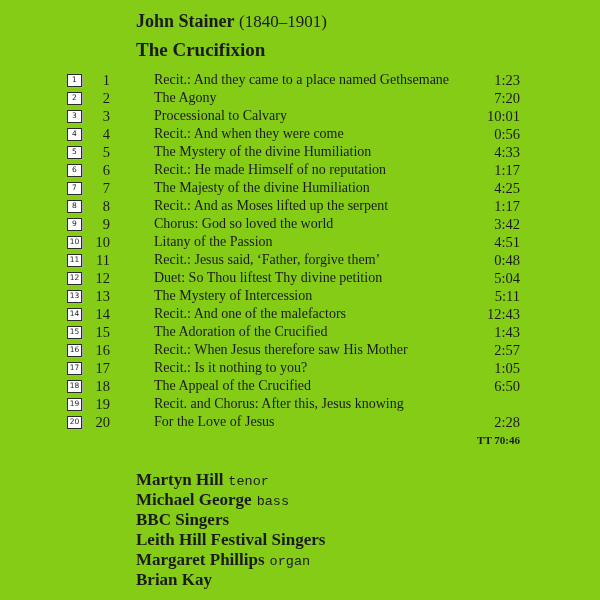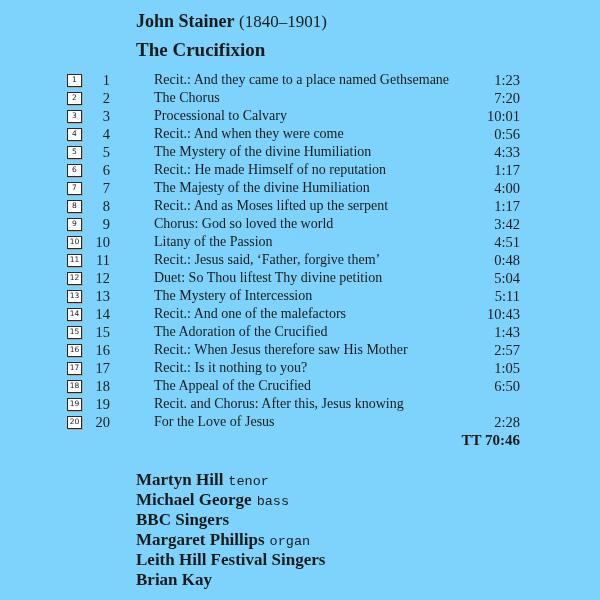--- a/index.html
+++ b/index.html
@@ -1,20 +1,20 @@
 <!DOCTYPE html>
 <html><head>
 <meta charset="utf-8">
 <style>
   * { margin:0; padding:0; box-sizing:border-box; }
   html,body { width:600px; height:600px; }
   body { background:#ffffff; }
   .page {
     position:relative; width:600px; height:600px;
-    background:#7dd3fc; color:#1b1b1b;
+    background:#84cc16; color:#1b1b1b;
     font-family:"Liberation Serif", "DejaVu Serif", serif;
     overflow:hidden;
   }
   .composer-line { position:absolute; left:136px; top:11px; font-size:18px; white-space:nowrap; }
   .composer-name { font-weight:bold; }
   .composer-dates { font-weight:normal; font-size:17px; }
   .work-title { position:absolute; left:136px; top:39px; font-size:19px; font-weight:bold; }
 
   .tracklist { position:absolute; left:0; top:71px; width:520px; }
   .track-row { display:flex; align-items:center; height:18px; padding-left:67px; }
@@ -24,21 +24,21 @@
     border:1px solid #2a2a2a; background:#ffffff;
     box-shadow:1px 1px 0 #a8a8a4;
     display:flex; align-items:center; justify-content:center;
     font-family:"DejaVu Sans", sans-serif; font-size:7.5px; line-height:1;
     color:#1b1b1b;
   }
   .num-cell { width:26px; text-align:right; font-size:14.5px; }
   .title-cell { flex:1; margin-left:44px; font-size:14px; white-space:nowrap; overflow:hidden; }
   .time-cell { width:48px; text-align:right; font-size:14.5px; }
   .total-row { display:flex; justify-content:flex-end; width:520px; height:18px; align-items:center; }
-  .total-time { font-size:15px; font-weight:bold; }
+  .total-time { font-size:11px; font-weight:bold; }
 
   .credits { position:absolute; left:136px; top:470px; }
   .performer-row { height:20px; line-height:20px; white-space:nowrap; }
   .performer-name { font-weight:bold; font-size:17px; }
   .performer-role { font-weight:normal; font-size:13.5px; margin-left:5px;font-family:Liberation Mono, monospace; }
 </style>
 </head>
 <body>
 
 <div class="page">
@@ -57,21 +57,21 @@
         </span>
         <span class="num-cell">1</span>
         <span class="title-cell">Recit.: And they came to a place named Gethsemane</span>
         <span class="time-cell">1:23</span>
       </div>
       <div class="track-row">
         <span class="box-cell">
           <span class="track-box">2</span>
         </span>
         <span class="num-cell">2</span>
-        <span class="title-cell">The Chorus</span>
+        <span class="title-cell">The Agony</span>
         <span class="time-cell">7:20</span>
       </div>
       <div class="track-row">
         <span class="box-cell">
           <span class="track-box">3</span>
         </span>
         <span class="num-cell">3</span>
         <span class="title-cell">Processional to Calvary</span>
         <span class="time-cell">10:01</span>
       </div>
@@ -98,21 +98,21 @@
         <span class="num-cell">6</span>
         <span class="title-cell">Recit.: He made Himself of no reputation</span>
         <span class="time-cell">1:17</span>
       </div>
       <div class="track-row">
         <span class="box-cell">
           <span class="track-box">7</span>
         </span>
         <span class="num-cell">7</span>
         <span class="title-cell">The Majesty of the divine Humiliation</span>
-        <span class="time-cell">4:00</span>
+        <span class="time-cell">4:25</span>
       </div>
       <div class="track-row">
         <span class="box-cell">
           <span class="track-box">8</span>
         </span>
         <span class="num-cell">8</span>
         <span class="title-cell">Recit.: And as Moses lifted up the serpent</span>
         <span class="time-cell">1:17</span>
       </div>
       <div class="track-row">
@@ -154,21 +154,21 @@
         <span class="num-cell">13</span>
         <span class="title-cell">The Mystery of Intercession</span>
         <span class="time-cell">5:11</span>
       </div>
       <div class="track-row">
         <span class="box-cell">
           <span class="track-box">14</span>
         </span>
         <span class="num-cell">14</span>
         <span class="title-cell">Recit.: And one of the malefactors</span>
-        <span class="time-cell">10:43</span>
+        <span class="time-cell">12:43</span>
       </div>
       <div class="track-row">
         <span class="box-cell">
           <span class="track-box">15</span>
         </span>
         <span class="num-cell">15</span>
         <span class="title-cell">The Adoration of the Crucified</span>
         <span class="time-cell">1:43</span>
       </div>
       <div class="track-row">
@@ -213,18 +213,18 @@
       </div>
       <div class="total-row">
         <span class="total-time">TT 70:46</span>
       </div>
     </div>
 
   <div class="credits" id="credits">
       <div class="performer-row"><span class="performer-name">Martyn Hill</span><span class="performer-role">tenor</span></div>
       <div class="performer-row"><span class="performer-name">Michael George</span><span class="performer-role">bass</span></div>
       <div class="performer-row"><span class="performer-name">BBC Singers</span></div>
+      <div class="performer-row"><span class="performer-name">Leith Hill Festival Singers</span></div>
       <div class="performer-row"><span class="performer-name">Margaret Phillips</span><span class="performer-role">organ</span></div>
-      <div class="performer-row"><span class="performer-name">Leith Hill Festival Singers</span></div>
       <div class="performer-row"><span class="performer-name">Brian Kay</span></div>
     </div>
 
 </div>
 
 </body></html>

